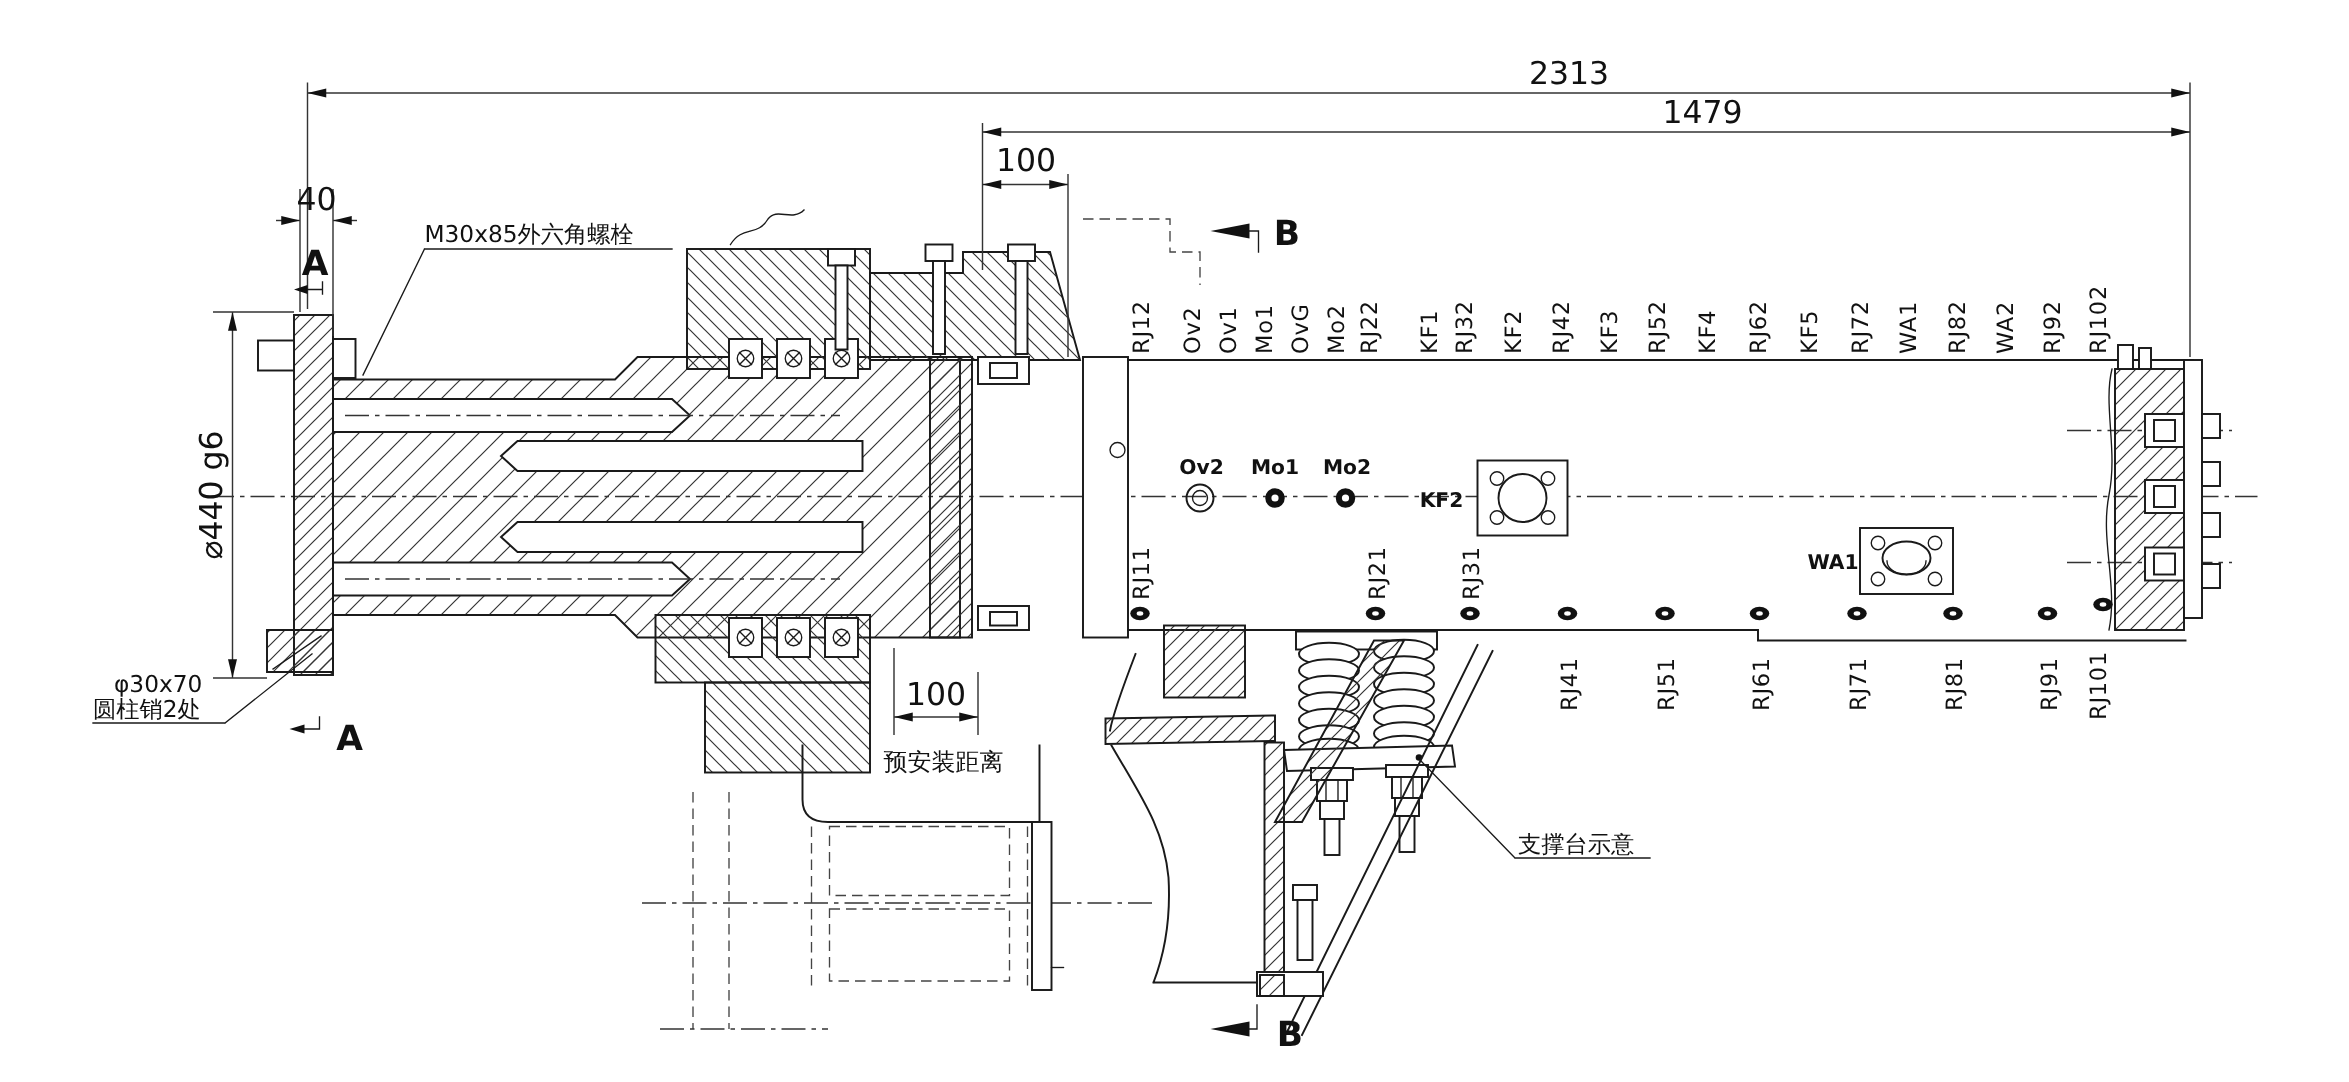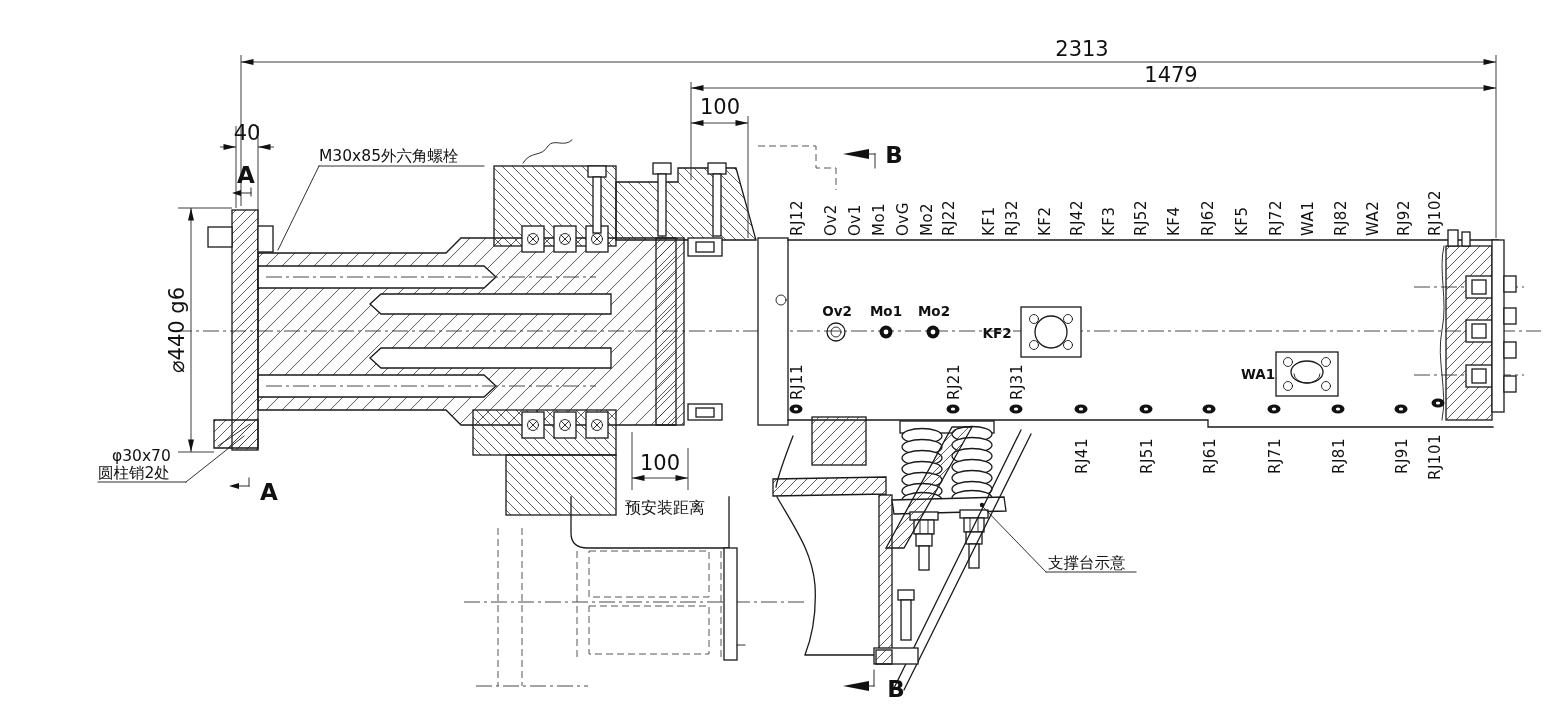--- a/index.html
+++ b/index.html
@@ -1,16 +1,16 @@
 <!DOCTYPE html>
 <html><head>
 <meta charset="utf-8">
 <style>
   html,body{margin:0;padding:0;background:#fff;}
-  .stage{width:1520px;height:721px;background:#fff;position:relative;overflow:hidden;margin-left:36px;}
+  .stage{width:1520px;height:721px;background:#fff;position:relative;overflow:hidden;}
   .t{font-family:"DejaVu Sans","Liberation Sans",sans-serif;fill:#111;}
   .dim{font-size:21px;}
   .vlab{font-size:15px;letter-spacing:.5px;}
   .sec{font-size:23px;font-weight:600;}
   .pt{font-size:13.5px;font-weight:bold;}
   .cn{font-size:16px;}
   .call{font-size:15.5px;}
   .ln{stroke:#1a1a1a;stroke-width:1.3;fill:none;stroke-linecap:square;}
   .thin{stroke-width:.9;}
   .dimln{stroke:#333;stroke-width:.95;fill:none;}

